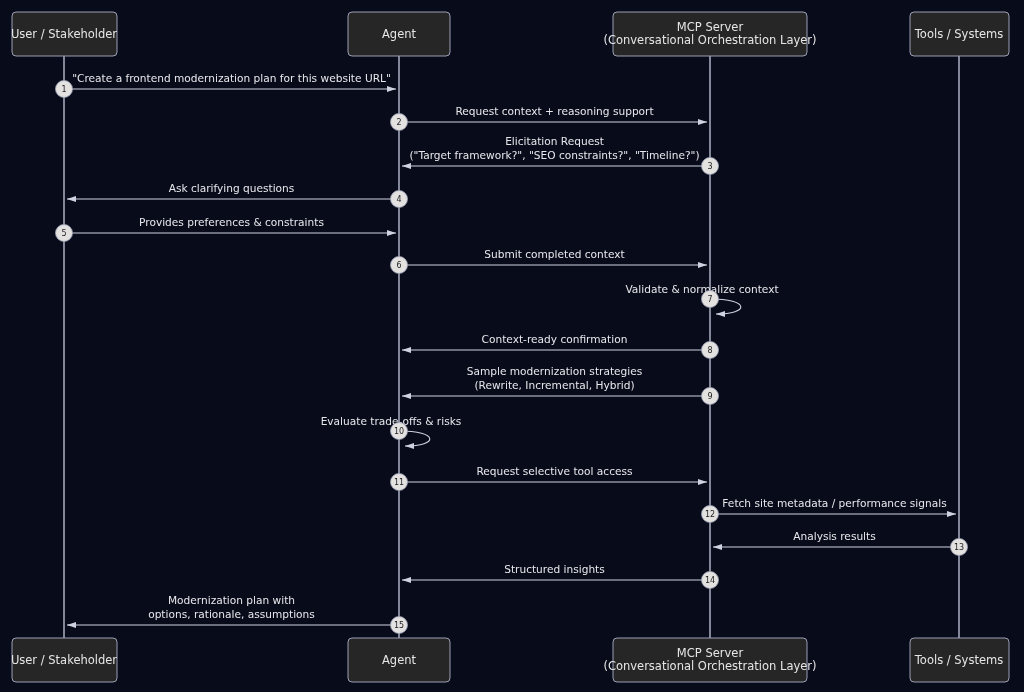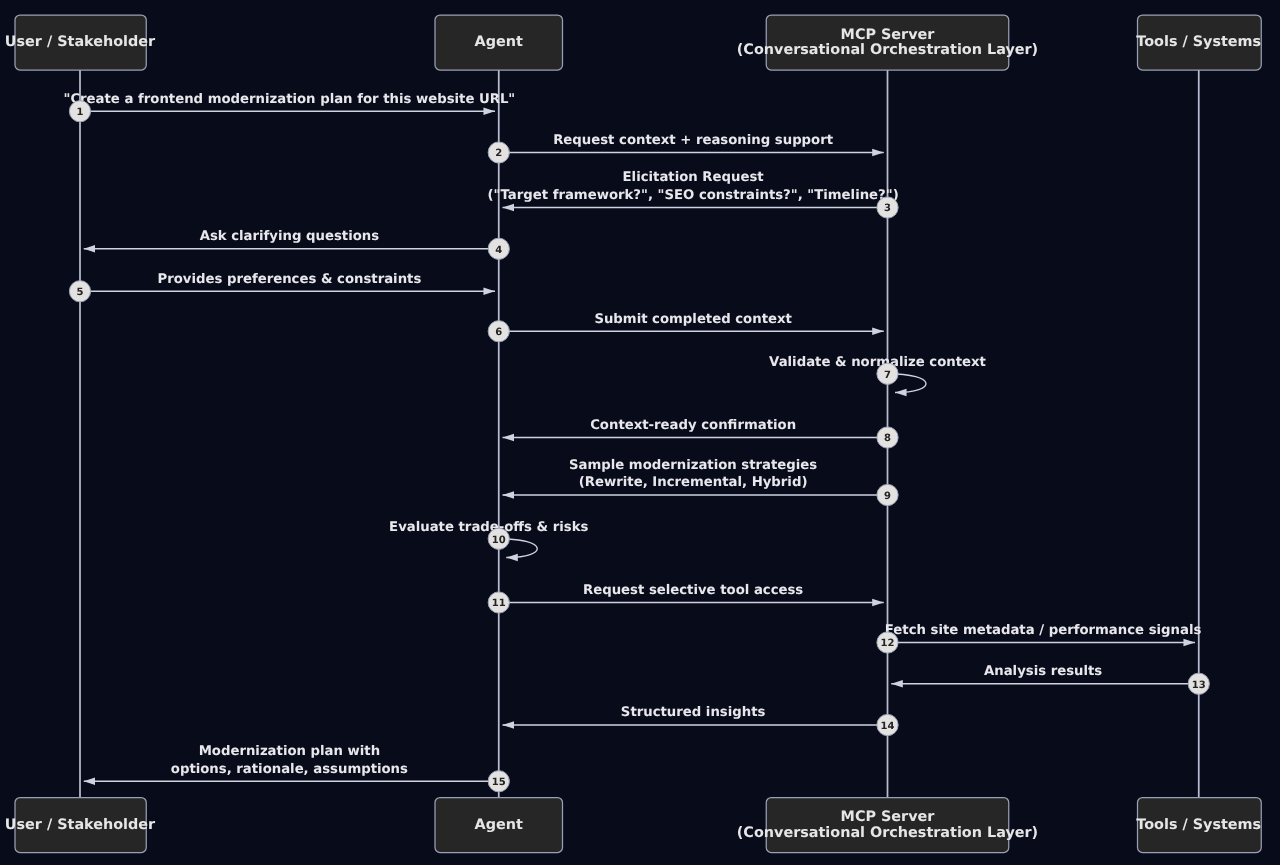--- a/index.html
+++ b/index.html
@@ -8,21 +8,20 @@
     padding: 0;
     background: #080b1a;
   }
   #stage {
     position: relative;
     width: 1024px;
     height: 692px;
     background: #080b1a;
     overflow: hidden;
     font-family: "DejaVu Sans", "Liberation Sans", sans-serif;
-    font-weight: bold;
   }
   #diagram-svg {
     position: absolute;
     left: 0;
     top: 0;
     width: 1024px;
     height: 692px;
   }
   .participant-box rect {
     fill: #262626;

